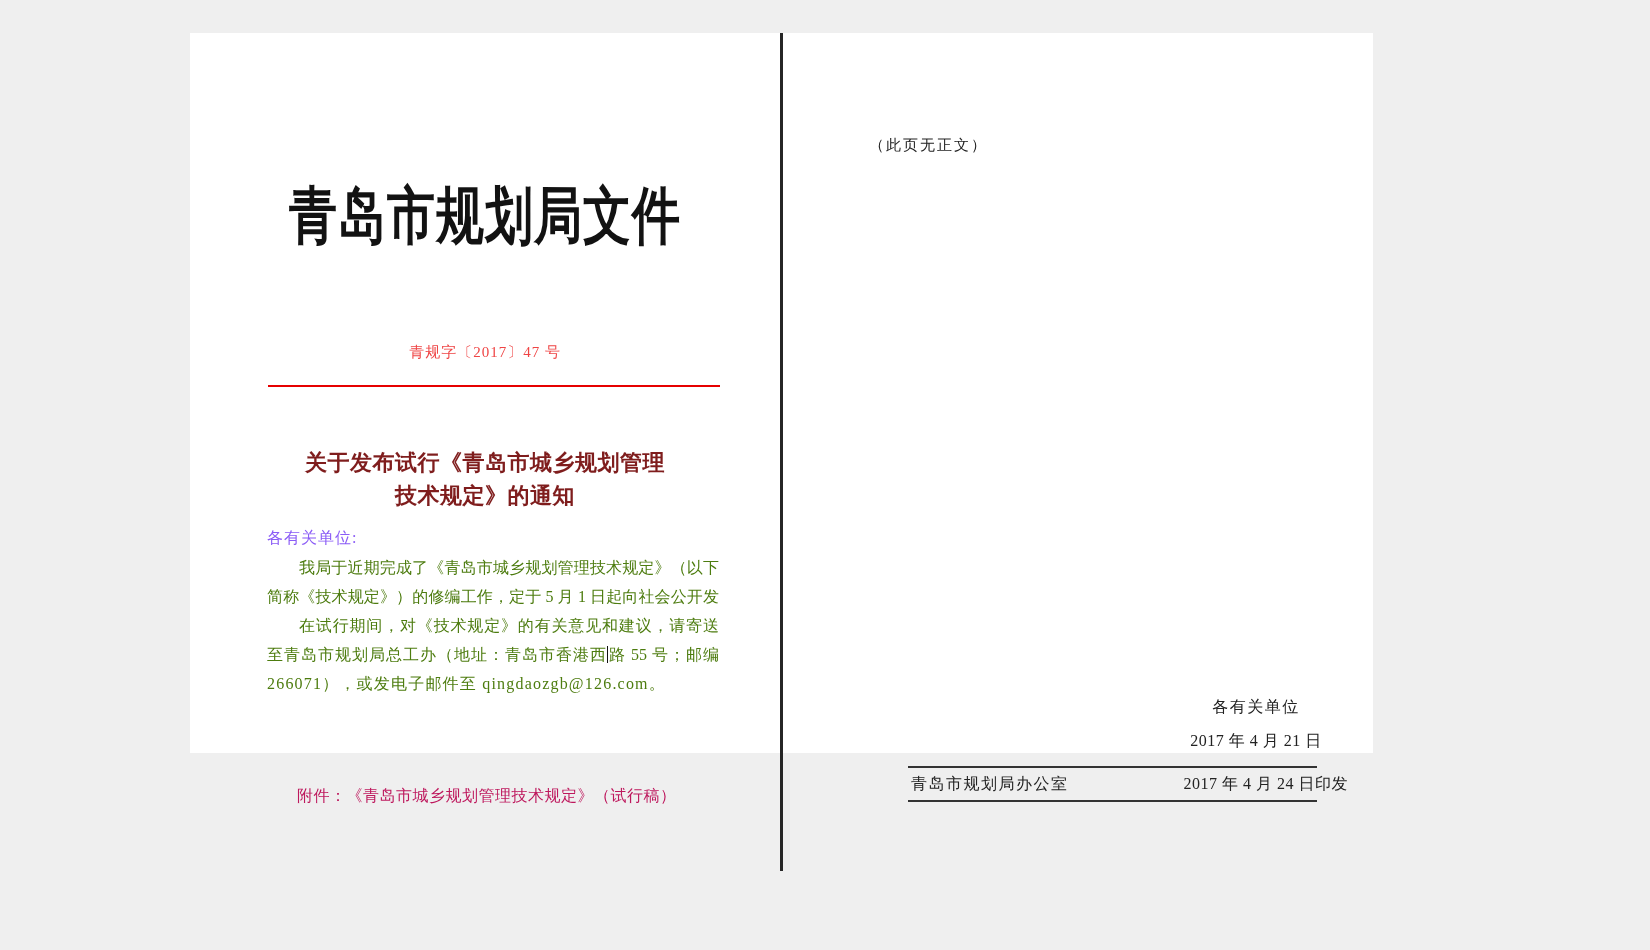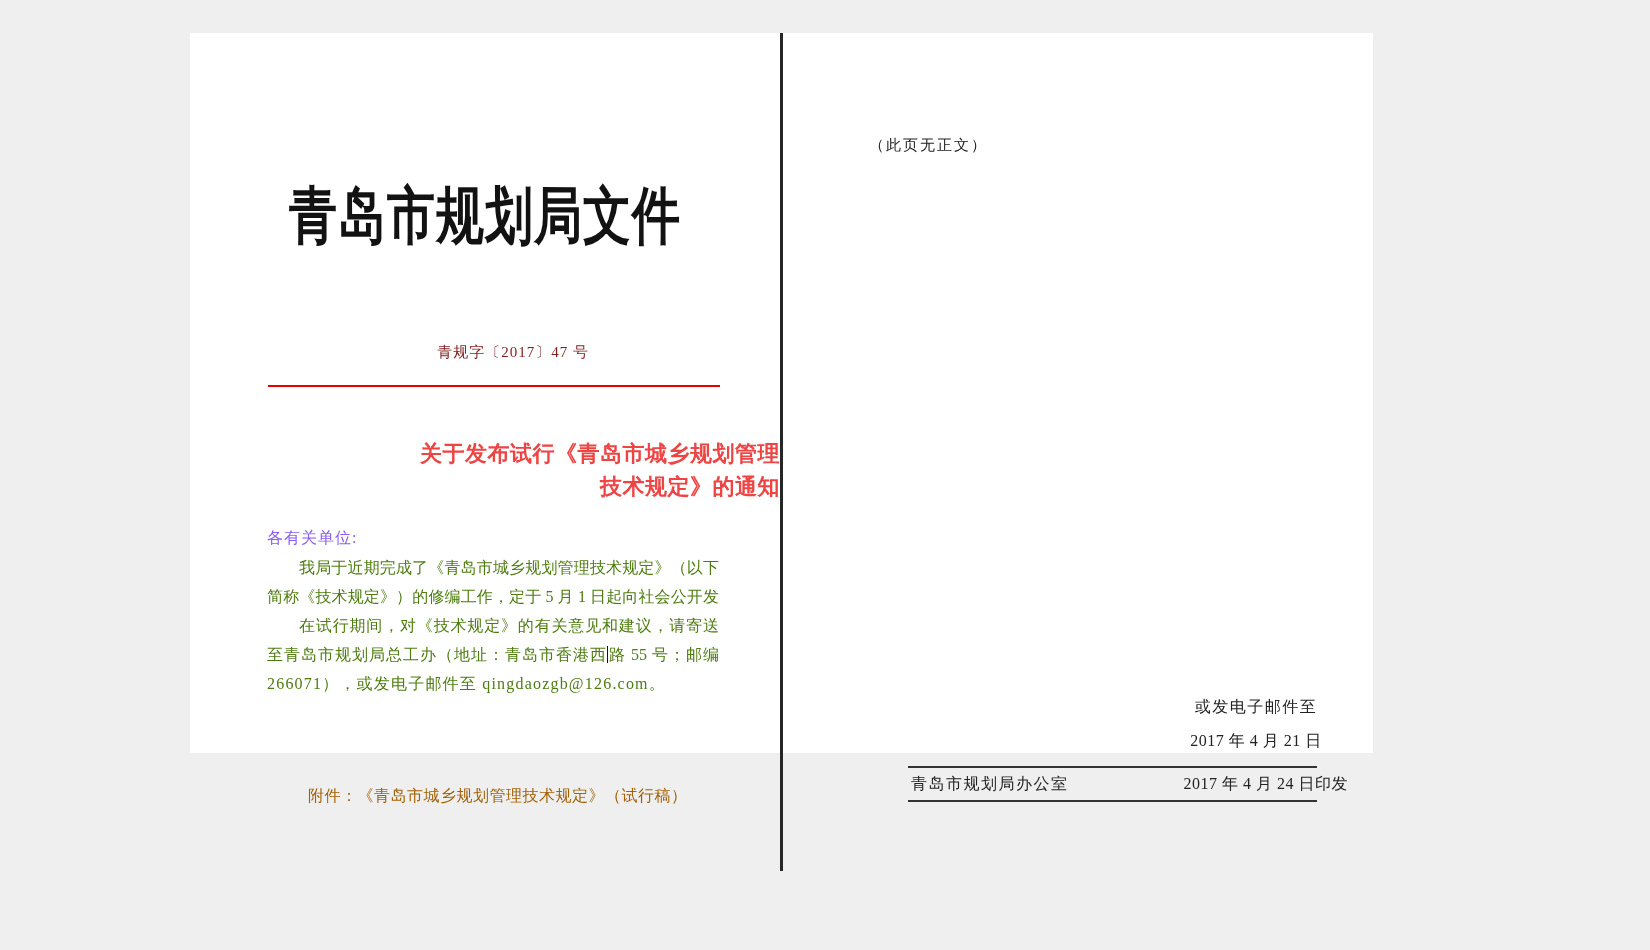--- a/index.html
+++ b/index.html
@@ -32,50 +32,50 @@
   
   .agency-title{
     position:absolute;top:152px;left:0;width:100%;
     text-align:center;font-size:48px;font-weight:bold;
     letter-spacing:1px;line-height:1;color:#121212;
     transform:scaleY(1.30);transform-origin:50% 0;
     white-space:nowrap;
   }
   .doc-number{
     position:absolute;top:310px;left:0;width:100%;
-    text-align:center;font-size:15px;letter-spacing:1px;color:#7f1d1d;margin-left:28px;
+    text-align:center;font-size:15px;letter-spacing:1px;color:#ef4444;
   }
   .red-rule{
     position:absolute;top:352px;left:78px;width:452px;height:2px;
     background:var(--red_line);
   }
   .notice-title{
-    position:absolute;top:404px;left:0;width:100%;
-    text-align:right;font-size:22px;font-weight:bold;
-    line-height:33px;color:#ef4444;letter-spacing:0.5px;
+    position:absolute;top:413px;left:0;width:100%;
+    text-align:center;font-size:22px;font-weight:bold;
+    line-height:33px;color:#7f1d1d;letter-spacing:0.5px;
   }
   .salutation{
     position:absolute;top:495px;left:77px;
     font-size:16px;letter-spacing:1px;color:#8b5cf6;
   }
   .body-text{
     position:absolute;top:520px;left:77px;width:452px;
     font-size:16px;line-height:29px;color:#4d7c0f;
   }
   .bline{width:100%;}
   .bline.just{text-align:justify;text-align-last:justify;}
   .bline.left{letter-spacing:1.2px;}
   .bline.indent{text-indent:32px;}
   .caret{
     display:inline-block;width:1px;height:17px;background:#111;
     vertical-align:-3px;
   }
   .attachment{
-    position:absolute;top:753px;left:118px;
-    font-size:16px;letter-spacing:0.5px;color:#a16207;
+    position:absolute;top:753px;left:107px;
+    font-size:16px;letter-spacing:0.5px;color:#be185d;
   }
 
   
   .no-text{
     position:absolute;top:103px;left:86px;
     font-size:15px;letter-spacing:2px;color:#222;
   }
   .signature{
     position:absolute;top:664px;left:383px;width:180px;
     text-align:center;font-size:16px;color:#222;
@@ -124,21 +124,21 @@
 
     <div class="attachment">附件：《青岛市城乡规划管理技术规定》（试行稿）</div>
   </div>
 
   <div class="page-divider"></div>
 
   <div class="page">
     <div class="no-text">（此页无正文）</div>
 
     <div class="signature">
-      <div class="issuer">或发电子邮件至</div>
+      <div class="issuer">各有关单位</div>
       <div class="issue-date">2017 年 4 月 21 日</div>
     </div>
 
     <div class="print-footer">
       <div class="footer-row">
         <span class="office">青岛市规划局办公室</span>
         <span class="print-date">2017 年 4 月 24 日印发</span>
       </div>
     </div>
   </div>

